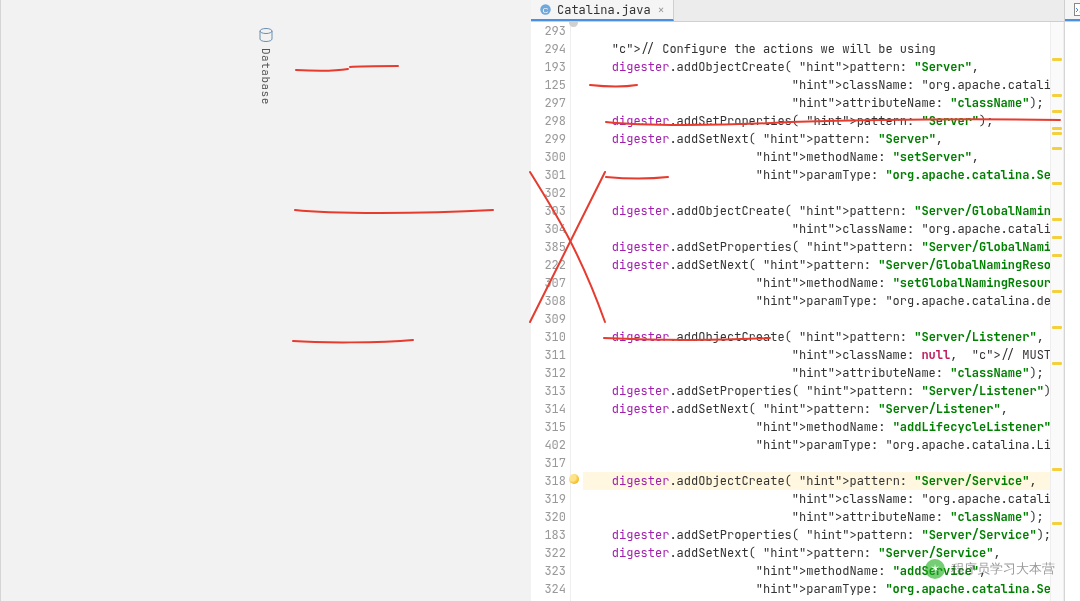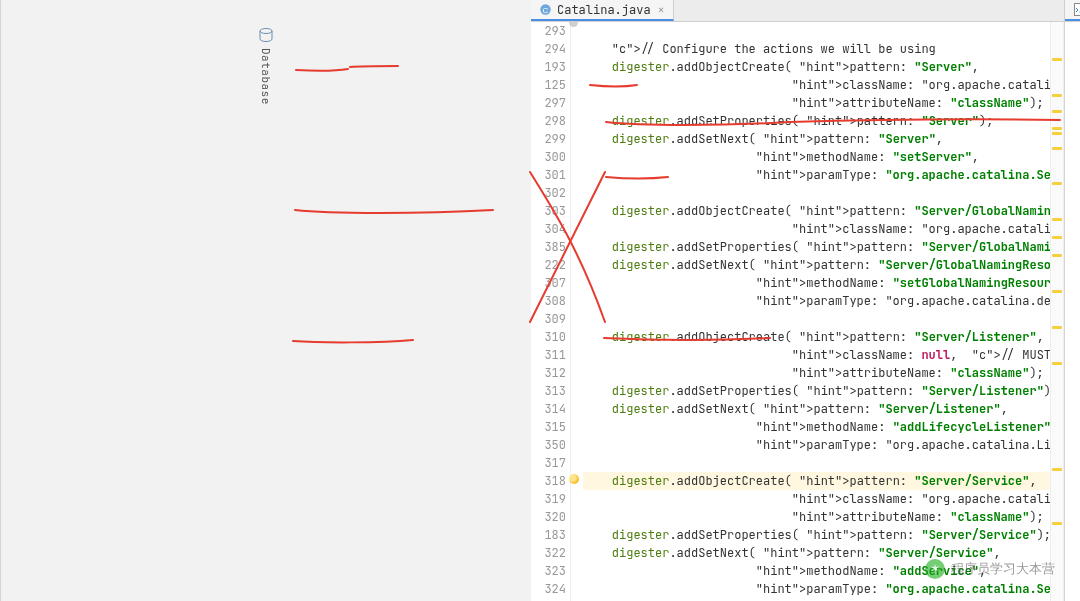--- a/index.html
+++ b/index.html
@@ -122,21 +122,21 @@
   }
   .ov-mark {
     position: absolute;
     left: 1px; right:1px;
     height: 3px;
     background: #f4d03f;
     border-radius: 1px;
   }  
   .k   { color:#be185d; font-weight:bold; }    
   .s   { color:#008000; font-weight:bold; }   
-  .m   { color:#4d7c0f; }    
+  .m   { color:#a21caf; }    
   .warn-bg { background:#fff7e0; }
 
   
   .ann-svg {
     position: absolute;
     top: 22px; 
     left: 0;
     width: 1080px;
     height: 579px;
     pointer-events: none;
@@ -212,21 +212,21 @@
         <div>222</div>
         <div>307</div>
         <div>308</div>
         <div>309</div>
         <div>310</div>
         <div>311</div>
         <div>312</div>
         <div>313</div>
         <div>314</div>
         <div>315</div>
-        <div>350</div>
+        <div>402</div>
         <div>317</div>
         <div>318</div>
         <div>319</div>
         <div>320</div>
         <div>183</div>
         <div>322</div>
         <div>323</div>
         <div>324</div>
         <div>325</div>
       </div>

